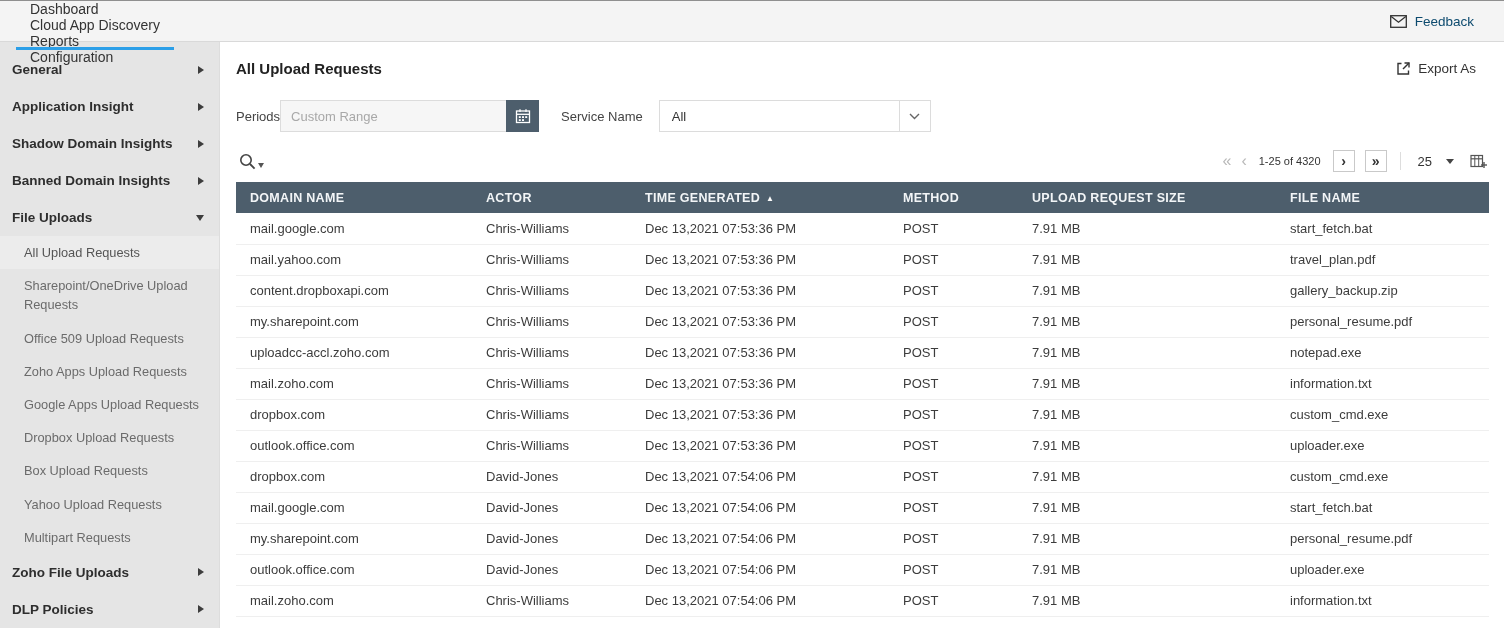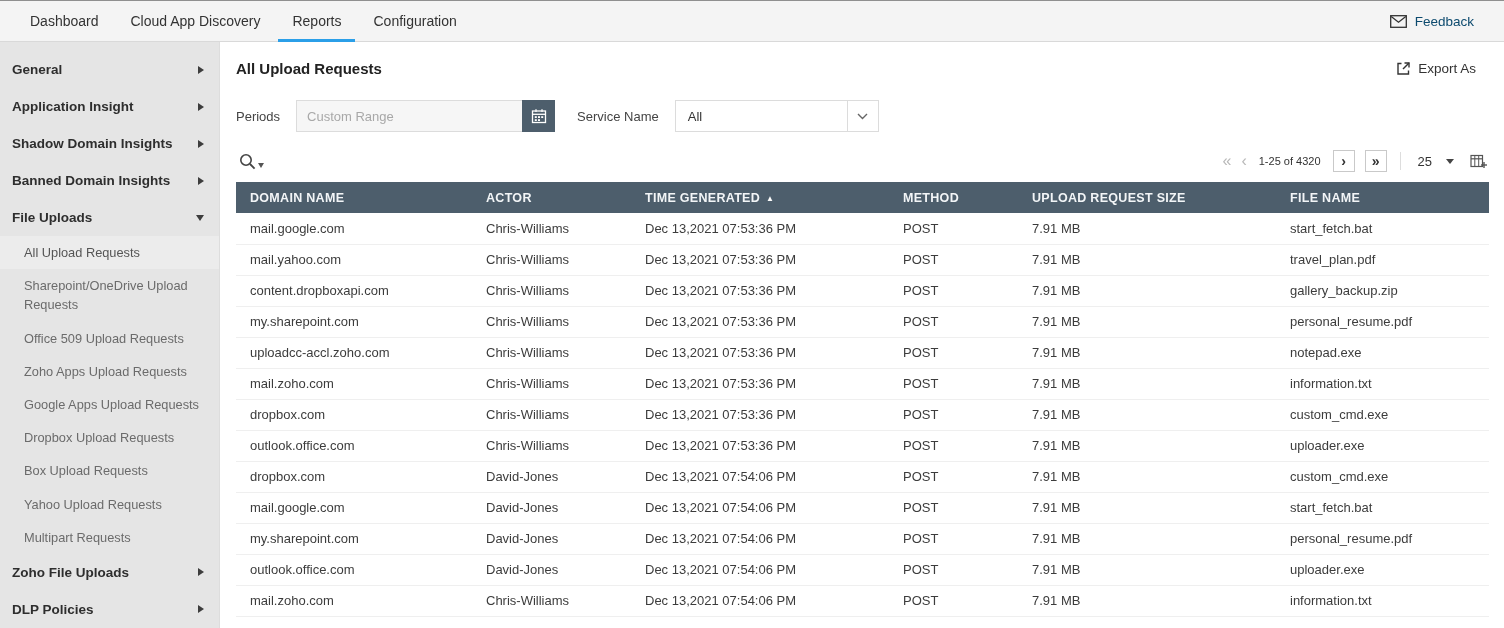--- a/index.html
+++ b/index.html
@@ -12,21 +12,21 @@
 
   
   .topnav {
     height: 42px; flex: 0 0 42px;
     background: #f4f4f4;
     border-top: 1px solid #8f8f8f;
     border-bottom: 1px solid #d9d9d9;
     display: flex; align-items: stretch;
     padding-left: 14px;
   }
-  .tabs { display: flex; }
+  .tabs { display: flex; flex-direction: column; }
   .tab {
     display: flex; align-items: center;
     padding: 0 16px; font-size: 14px; color: #333;
     cursor: pointer; position: relative; white-space: nowrap;
   }
   .tab.active::after {
     content: ""; position: absolute; left: 2px; right: 2px; bottom: -1px;
     height: 3px; background: var(--accent-blue, #2b9fe8);
   }
   .feedback {
@@ -63,36 +63,36 @@
   .title-row {
     height: 52px; display: flex; align-items: center; justify-content: space-between;
     padding: 0 28px 0 16px;
   }
   .page-title { font-size: 15px; font-weight: bold; color: #222; }
   .export-btn { display: flex; align-items: center; gap: 7px; font-size: 13.5px; color: #333; cursor: pointer; }
 
   
   .filters { display: flex; align-items: center; margin: 6px 0 0 16px; height: 32px; }
   .filter-label { font-size: 13px; color: #444; white-space: nowrap; }
-  .periods-label { margin-right: 16px; }
+  .periods-label { }
   .period-wrap { display: flex; }
   .period-input {
     width: 226px; height: 32px; background: #f6f6f6;
     border: 1px solid #dcdcdc; border-right: none;
     padding: 12px 10px; font-size: 13px; color: #555; outline: none;
     font-family: inherit;
   }
   .period-input::placeholder { color: #a8a8a8; }
   .cal-btn {
     width: 33px; height: 32px; background: var(--table-header-bg, #4d5e6c);
     border: none; display: flex; align-items: center; justify-content: center; cursor: pointer;
   }
   .service-label { margin: 0 16px 0 22px; }
   .select {
-    width: 204px; height: 32px; border: 1px solid #dcdcdc; background: #fff;
+    width: 272px; height: 32px; border: 1px solid #dcdcdc; background: #fff;
     display: flex; align-items: stretch; cursor: pointer;
   }
   .select-value { flex: 1; display: flex; align-items: center; padding: 0 12px; font-size: 13px; color: #333; }
   .select-caret { width: 31px; border-left: 1px solid #dcdcdc; display: flex; align-items: center; justify-content: center; }
 
   
   .toolbar { display: flex; align-items: center; margin: 14px 15px 0 16px; height: 30px; }
   .search-btn { display: flex; align-items: flex-end; gap: 2px; background: none; border: none; cursor: pointer; padding: 0 3px; }
   .search-caret { border-left: 3.5px solid transparent; border-right: 3.5px solid transparent; border-top: 5px solid #555; margin-bottom: 2px; }
   .toolbar-right { margin-left: auto; display: flex; align-items: center; gap: 10px; }

